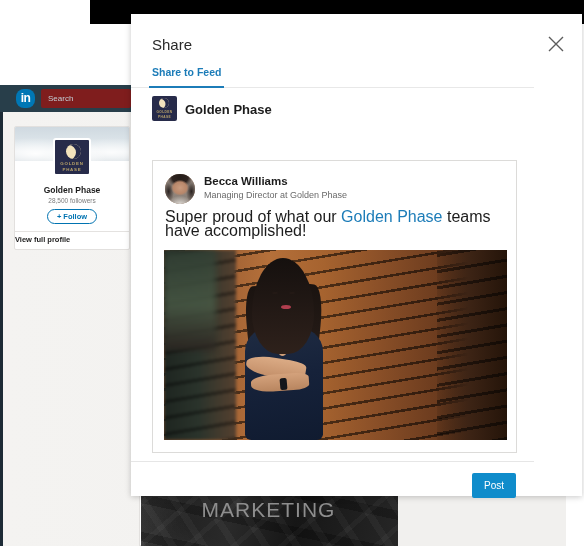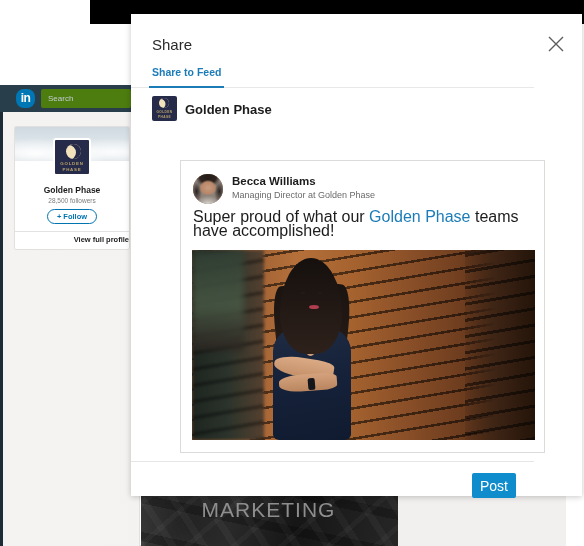--- a/index.html
+++ b/index.html
@@ -80,21 +80,21 @@
     font-size: 12px;
     line-height: 19px;
     text-align: center;
     letter-spacing: -0.5px;
     font-family: "Liberation Sans", sans-serif;
   }
   .li-search {
     position: absolute;
     left: 41px; top: 4px;
     width: 90px; height: 19px;
-    background: #4d7c0f;
+    background: #7f1d1d;
     border-radius: 2px;
     color: #c3ced5;
     font-size: 8px;
     line-height: 19px;
     padding-left: 7px;
   }
   .li-premium {
     position: absolute;
     right: 6px; top: 3px;
     width: 48px;
@@ -188,21 +188,21 @@
   .pc-divider {
     position: absolute;
     left: 0; top: 104px;
     width: 114px; height: 1px;
     background: #e4e2e0;
   }
   .pc-viewfull {
     position: absolute;
     left: 0; top: 108px;
     width: 114px;
-    text-align: right;
+    text-align: left;
     font-size: 7.5px;
     font-weight: bold;
     color: #1c1c1c;
     cursor: pointer;
   }
 
   
   .feed-card {
     position: absolute;
     left: 139px; top: 470px;
@@ -347,21 +347,20 @@
     margin-left: 3px;
   }
 
   
   .embed {
     position: absolute;
     left: 21px; top: 146px;
     width: 365px; height: 293px;
     border: 1px solid #dcdbd9;
     background: #ffffff;
-    margin-left: 28px;
   }
   .embed-avatar {
     position: absolute;
     left: 12px; top: 13px;
     width: 30px; height: 30px;
     border-radius: 50%;
     overflow: hidden;
     background: #b3886f;
   }
   .embed-avatar-face {
@@ -559,21 +558,21 @@
     background: #e6e6e6;
   }
   .post-btn {
     position: absolute;
     left: 341px; top: 459px;
     width: 44px; height: 25px;
     background: #0f8ccb;
     border: none;
     border-radius: 2px;
     color: #ffffff;
-    font-size: 14px;
+    font-size: 10px;
     font-family: "Liberation Sans", sans-serif;
     cursor: pointer;
   }
 
 </style>
 </head>
 <body>
 
 <div id="root">
 

